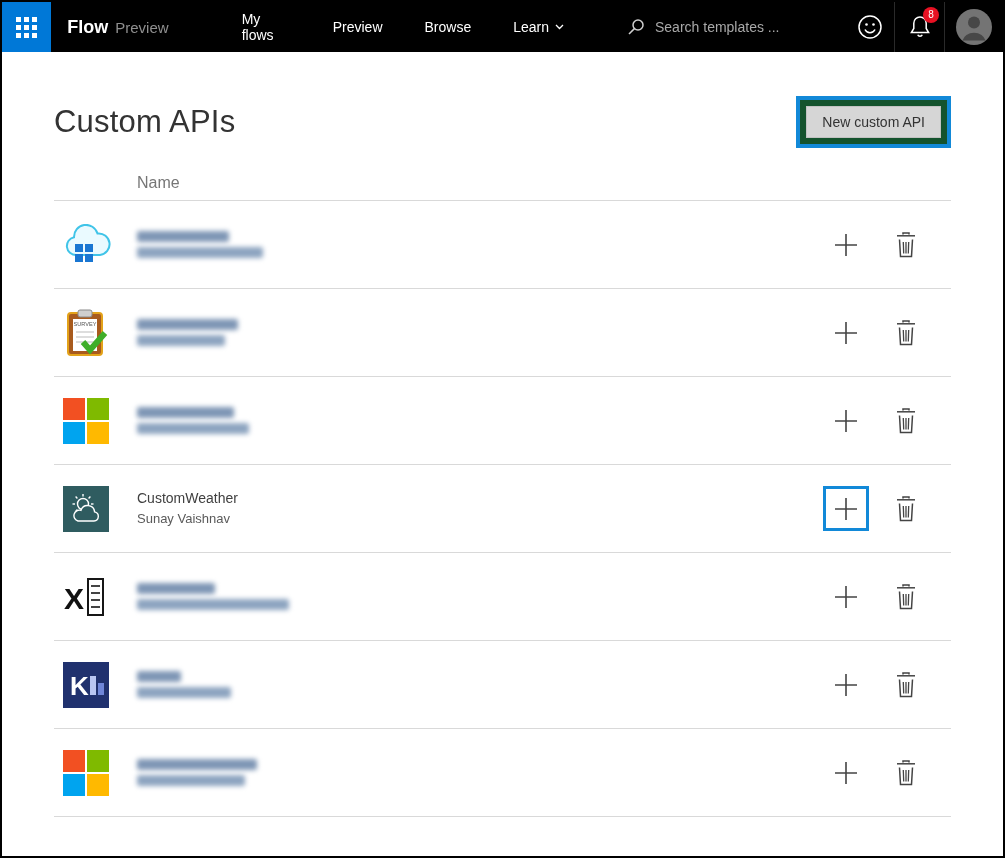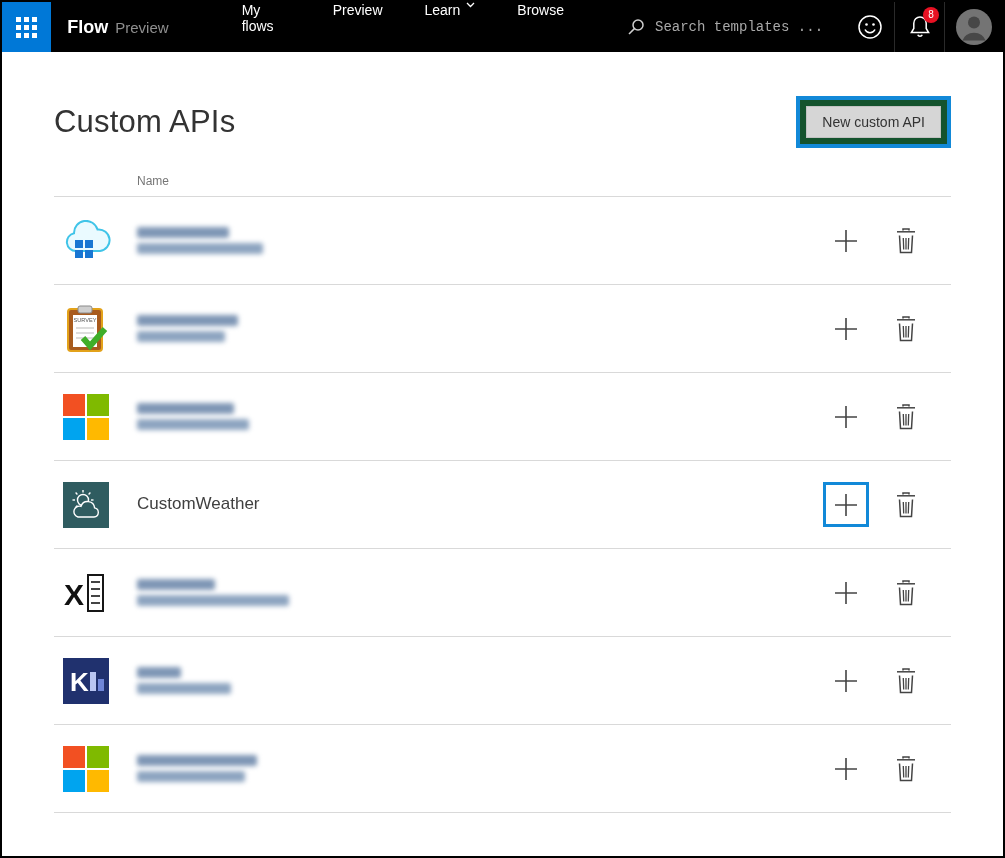--- a/index.html
+++ b/index.html
@@ -8,44 +8,44 @@
   .frame { width:1005px; height:858px; border:2px solid #000; background:#fff; position:relative; overflow:hidden; }
 
   
   .topbar { height:50px; background:#000; display:flex; align-items:center; color:#fff; }
   .waffle { width:50px; height:50px; background:#0078d7; display:flex; align-items:center; justify-content:center; border:none; cursor:pointer; }
   .waffle-grid { display:grid; grid-template-columns:repeat(3,5px); grid-gap:3px; }
   .waffle-grid span { width:5px; height:5px; background:#fff; display:block; }
   .brand { margin-left:16px; font-size:18px; font-weight:bold; white-space:nowrap; }
   .brand .preview { color:#8f8f8f; font-weight:400; font-size:15px; margin-left:7px; }
   .topnav { display:flex; align-items:center; margin-left:52px; height:100%; }
-  .topnav a { color:#fff; font-size:14px; text-decoration:none; padding:0 21px; height:100%; display:flex; align-items:flex-start; gap:6px; cursor:pointer; }
+  .topnav a { color:#fff; font-size:14px; text-decoration:none; padding:0 21px; height:100%; display:flex; align-items:center; gap:6px; cursor:pointer; }
   .search { display:flex; align-items:center; margin-left:42px; gap:10px; }
-  .search input { background:transparent; border:none; outline:none; color:#fdba74; font-size:14px; width:190px; font-family:Liberation Mono, monospace; }
+  .search input { background:transparent; border:none; outline:none; color:#fdba74; font-size:14px; width:190px; font-family:Liberation Sans, sans-serif; }
   .search input::placeholder { color:#a8a8a8; }
   .topbar-right { margin-left:auto; display:flex; align-items:center; height:100%; }
   .tb-btn { width:49px; height:50px; background:transparent; border:none; display:flex; align-items:center; justify-content:center; position:relative; cursor:pointer; }
   .sep { width:1px; height:50px; background:#2a2a2a; }
   .badge { position:absolute; top:5px; right:5px; min-width:16px; height:16px; border-radius:8px; background:#e81123; color:#fff; font-size:10px; line-height:16px; text-align:center; font-family:"Liberation Sans", sans-serif; }
   .avatar-btn { width:58px; }
 
   
   .main { padding:0 52px; }
   .page-head { margin-top:44px; display:flex; justify-content:space-between; align-items:center;gap:40px; }
   h1.page-title { font-size:31px; font-weight:300; color:#333; letter-spacing:.2px; }
   .btn-highlight { border:4px solid var(--accent); padding:6px; display:inline-block; background:#14532d; }
   .new-api-btn { background:#d6d6d6; border:1px solid #c2c2c2; color:#333; font-size:14px; padding:7px 15px; cursor:pointer; font-family:"Liberation Sans", sans-serif; }
 
-  .col-header { margin:26px 0 8px 83px; font-size:12px; color:#767676; }
+  .col-header { margin:26px 0 8px 83px; font-size:16px; color:#767676; }
 
   .table { border-top:1px solid #d9d9d9; }
   .row { display:flex; align-items:center; height:88px; border-bottom:1px solid #d9d9d9; }
   .cell-icon { width:83px; padding-left:9px; display:flex; align-items:center; }
   .cell-name { flex:1; }
-  .name-line { font-size:17px; color:#404040; line-height:1.55; }
+  .name-line { font-size:14px; color:#404040; line-height:1.55; }
   .owner-line { font-size:13px; color:#5a5a5a; line-height:1.55; }
   .blur-line { height:11px; border-radius:2px; filter:blur(2.6px); margin:5px 0; }
   .blur-name { background:#7e96b5; }
   .blur-owner { background:#8da4c0; }
 
   .cell-actions { margin-left:auto; display:flex; align-items:center; gap:14px; padding-right:22px; }
   .plus-wrap, .trash-wrap { width:46px; height:45px; display:flex; align-items:center; justify-content:center; border:3px solid transparent; }
   .plus-wrap.highlight { border-color:var(--accent); }
   .icon-btn { background:transparent; border:none; padding:0; display:flex; align-items:center; justify-content:center; cursor:pointer; }
 
@@ -97,28 +97,28 @@
       <span>Flow</span><span class="preview">Preview</span>
     </div>
     <nav class="topnav">
       <a>
           <span>My flows</span>
         </a>
       <a>
           <span>Preview</span>
         </a>
       <a>
+          <span>Browse</span>
+        </a>
+      <a>
         <span>Learn</span>
         <svg width="9" height="6" viewBox="0 0 9 6">
             <polyline points="1,1 4.5,4.5 8,1" fill="none" stroke="#fff" stroke-width="1.3"></polyline>
           </svg>
       </a>
-      <a>
-          <span>Browse</span>
-        </a>
     </nav>
     <div class="search">
       <svg width="18" height="18" viewBox="0 0 18 18">
         <circle cx="11" cy="7" r="5" fill="none" stroke="#cfcfcf" stroke-width="1.5"></circle>
         <line x1="7.4" y1="10.6" x2="2" y2="16" stroke="#cfcfcf" stroke-width="1.5"></line>
       </svg>
       <input type="text" placeholder="Search templates ..." style="">
     </div>
     <div class="topbar-right">
       <button class="tb-btn">
@@ -269,20 +269,21 @@
               <line x1="28" y1="18" x2="30.5" y2="18"></line>
               <line x1="12.6" y1="10.6" x2="14.4" y2="12.4"></line>
               <line x1="27.4" y1="10.6" x2="25.6" y2="12.4"></line>
               <line x1="12.6" y1="25.4" x2="14.4" y2="23.6"></line>
             </g>
             <path d="M15 35h16a4.6 4.6 0 0 0 .6-9.1 7 7 0 0 0-13.6-1.6A5.3 5.3 0 0 0 15 35z" fill="#2f5c60" stroke="#fff" stroke-width="1.4"></path>
           </svg>
         </div>
         <div class="cell-name">
           <div class="name-line">CustomWeather</div>
+          <div class="owner-line">Sunay Vaishnav</div>
         </div>
         <div class="cell-actions">
           <span class="plus-wrap highlight">
             <button class="icon-btn">
                 <svg width="28" height="28">
                   <use href="#sym-plus"></use>
                 </svg>
               </button>
           </span>
           <span class="trash-wrap">

